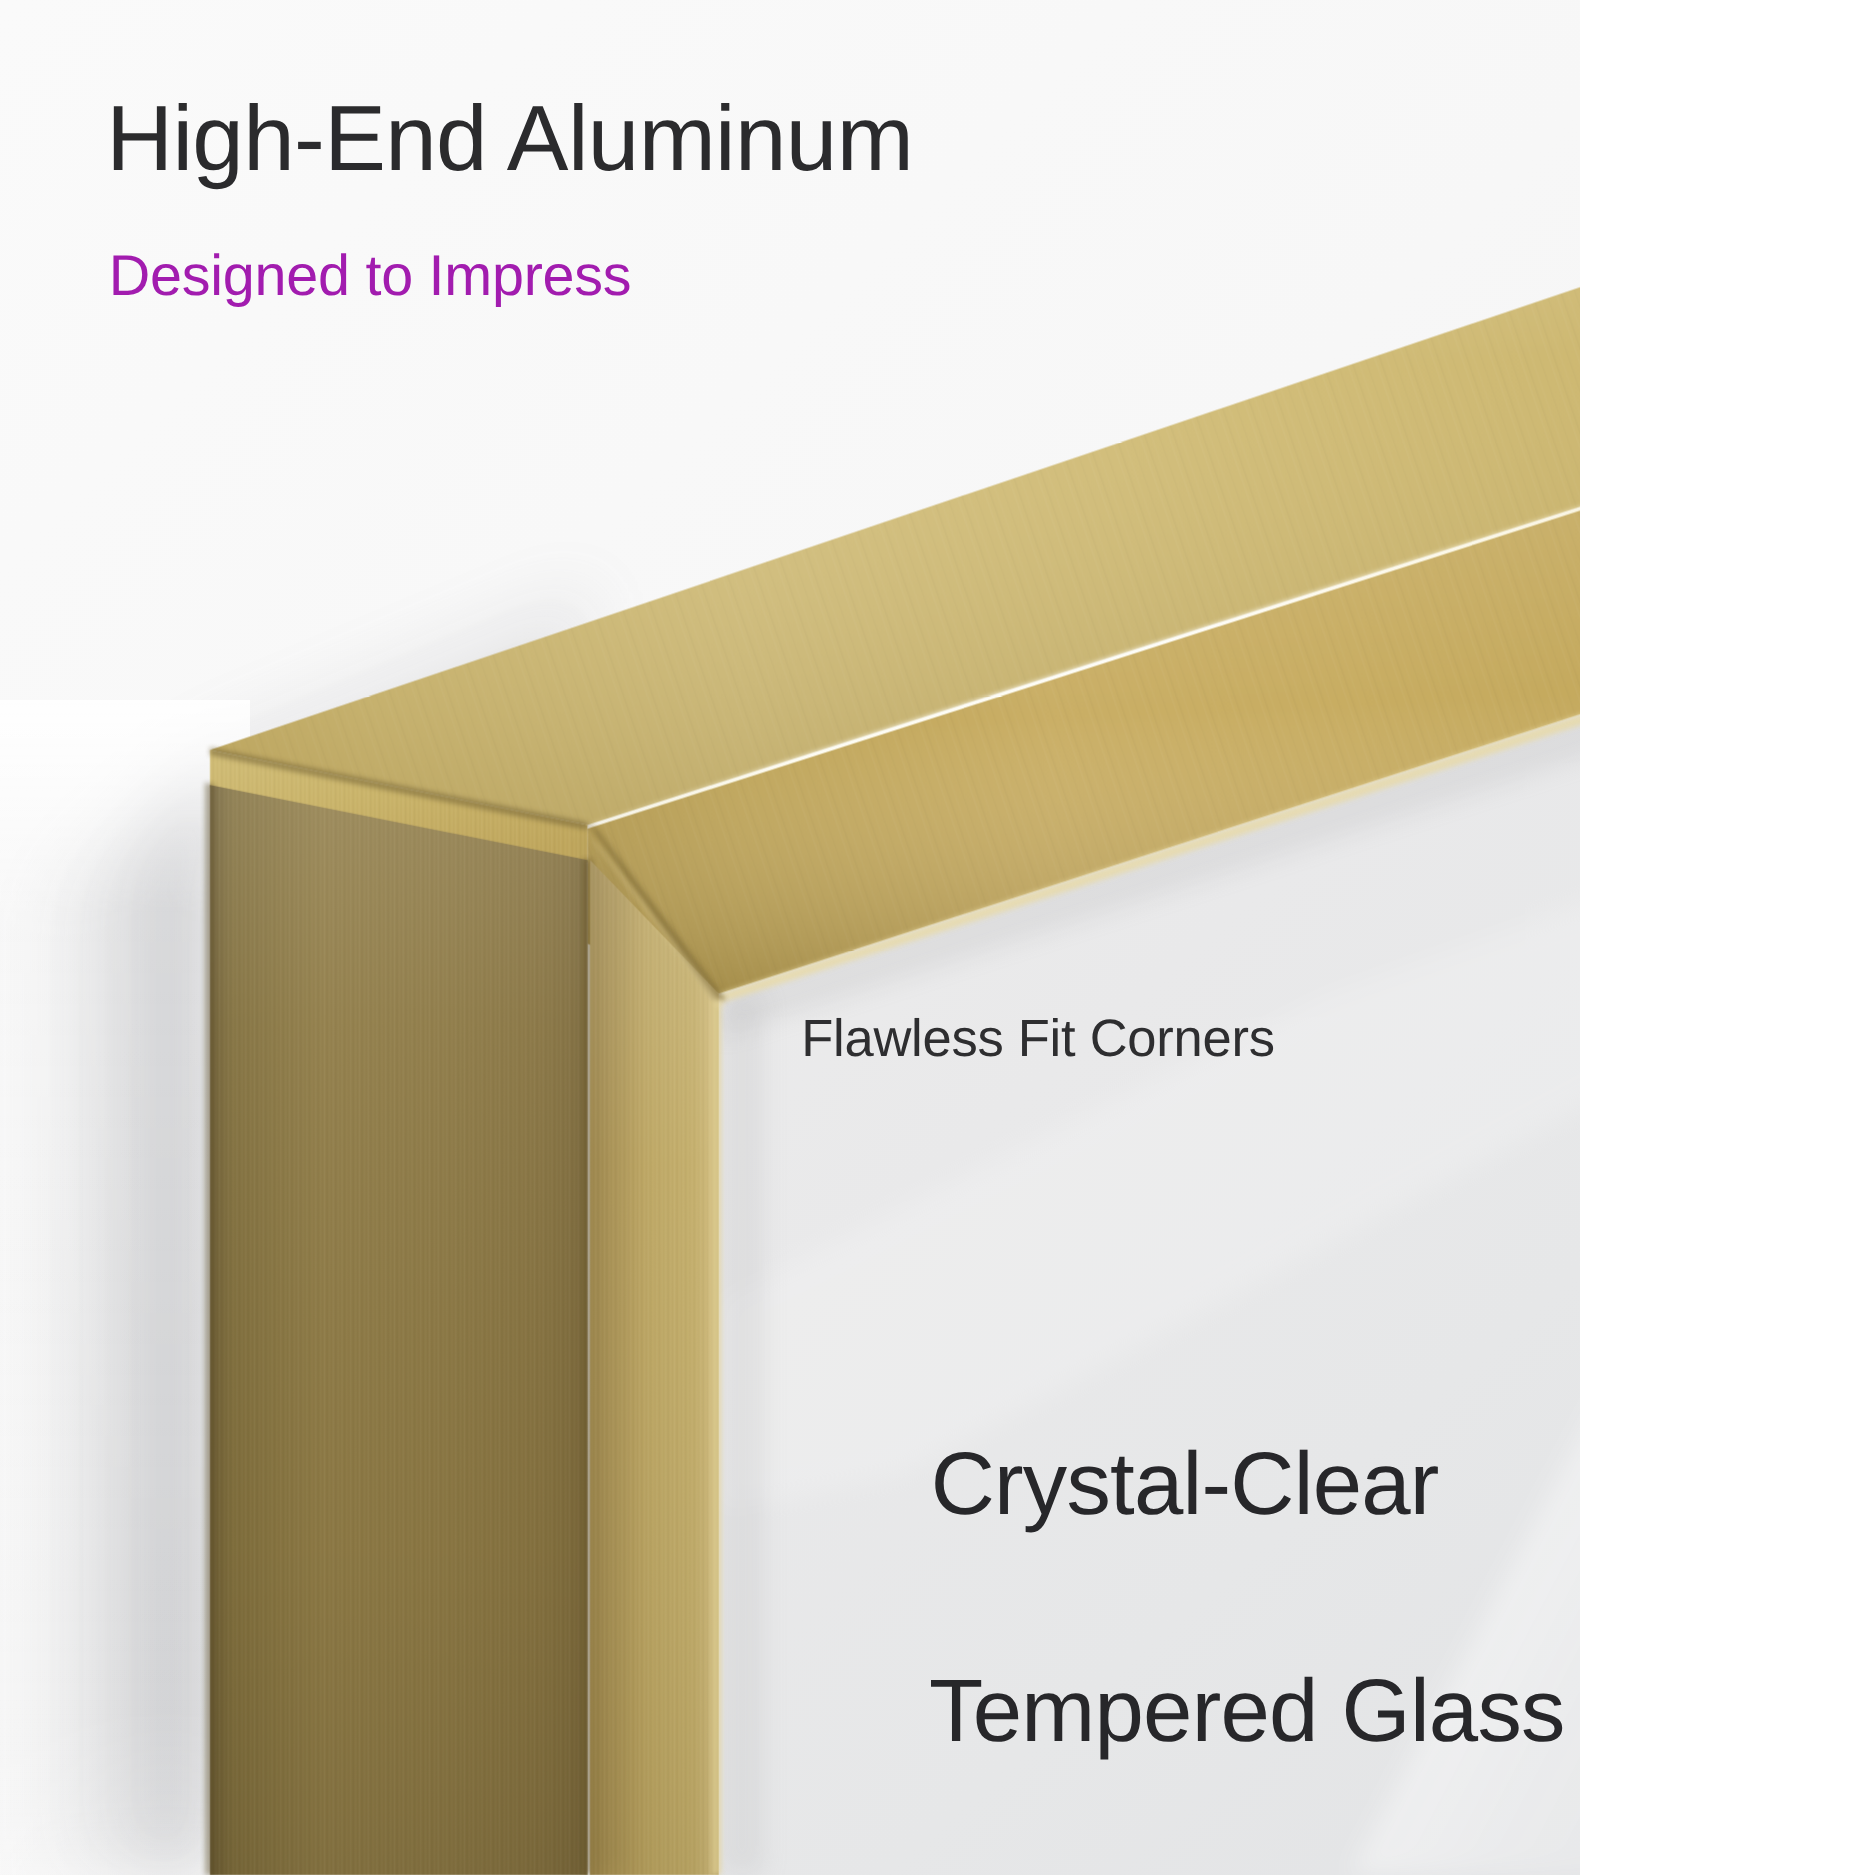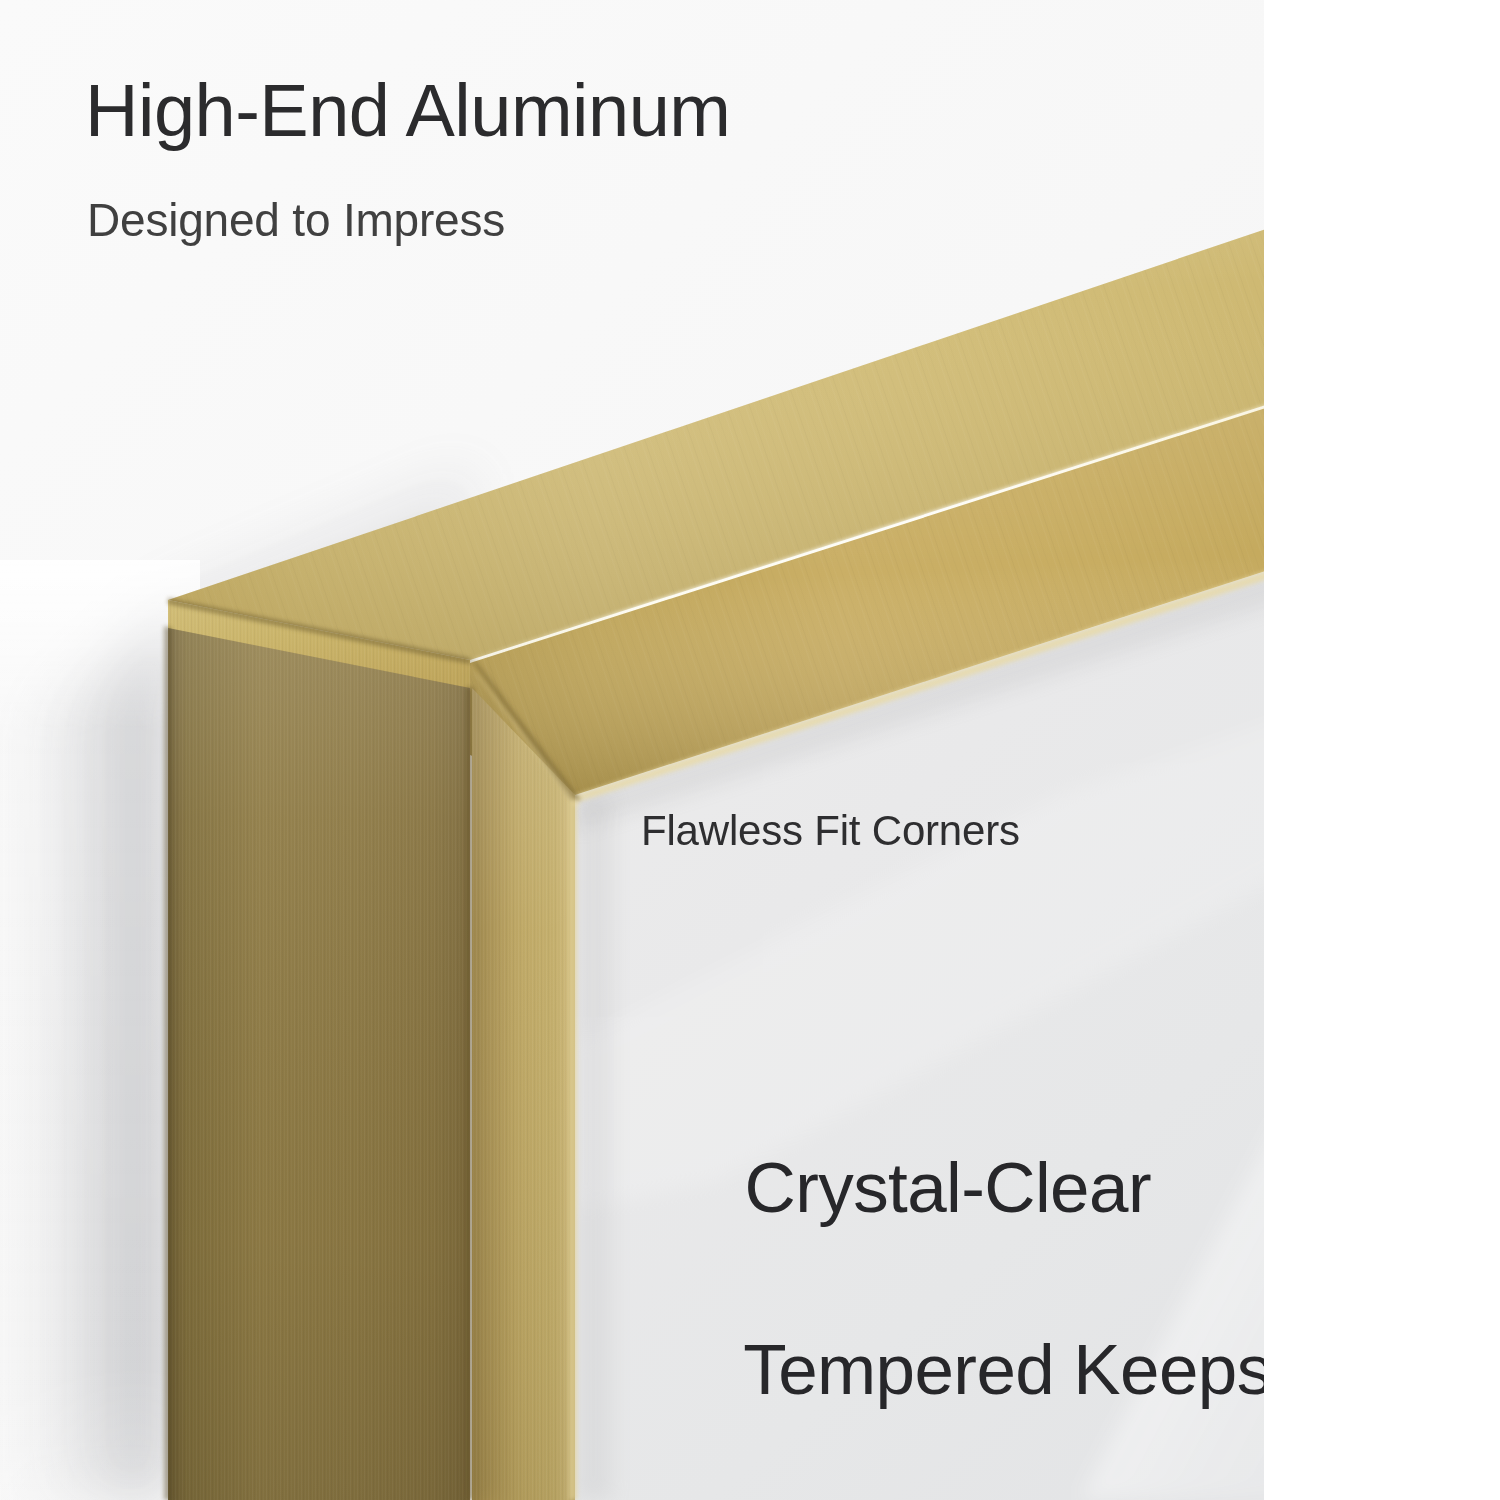--- a/index.html
+++ b/index.html
@@ -36,21 +36,21 @@
     letter-spacing: -0.5px;
     color: #2b2b2d;
     line-height: 1.0;
   }
   #subhead {
     left: 87px;
     top: 197px;
     font-size: 46px;
     font-weight: 400;
     letter-spacing: -0.2px;
-    color: #404040;
+    color: #a21caf;
     line-height: 1.0;
   }
   #corner-label {
     left: 620px;
     top: 810px;
     font-size: 42px;
     font-weight: 400;
     letter-spacing: -0.2px;
     color: #2e2e30;
     line-height: 1.0;
@@ -291,20 +291,20 @@
   </svg>
 
   <div class="txt" id="headline">High-End Aluminum</div>
 
   <div class="txt" id="subhead">Designed to Impress</div>
 
   <div class="txt" id="corner-label">Flawless Fit Corners</div>
 
   <div class="txt" id="glass-title">
     <span>Crystal-Clear</span><br>
-    <span>Tempered Keeps</span>
+    <span>Tempered Glass</span>
   </div>
 
   <div class="txt" id="glass-sub">
     <br>
   </div>
 
 </div>
 
 </body></html>

